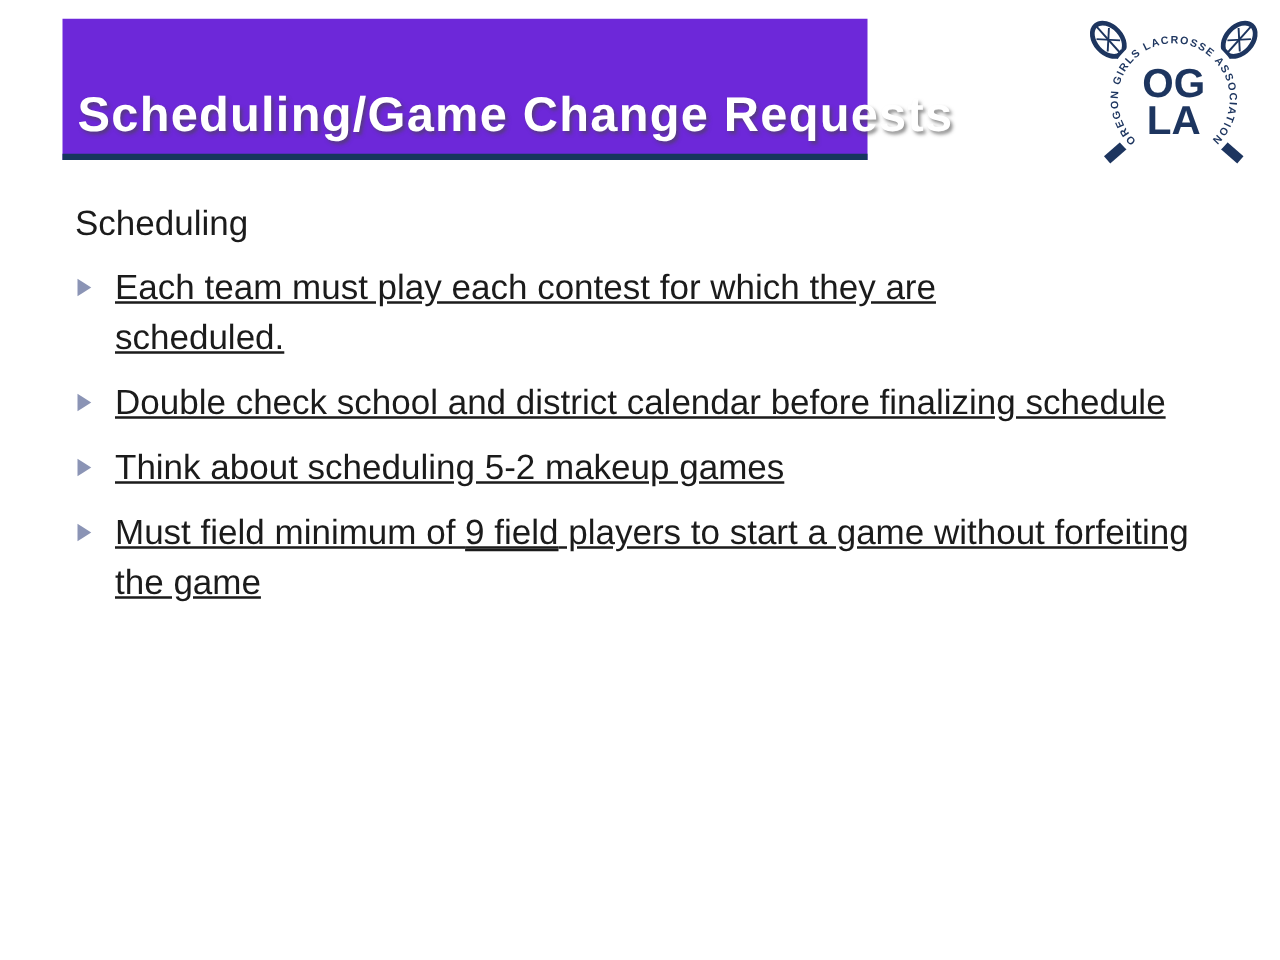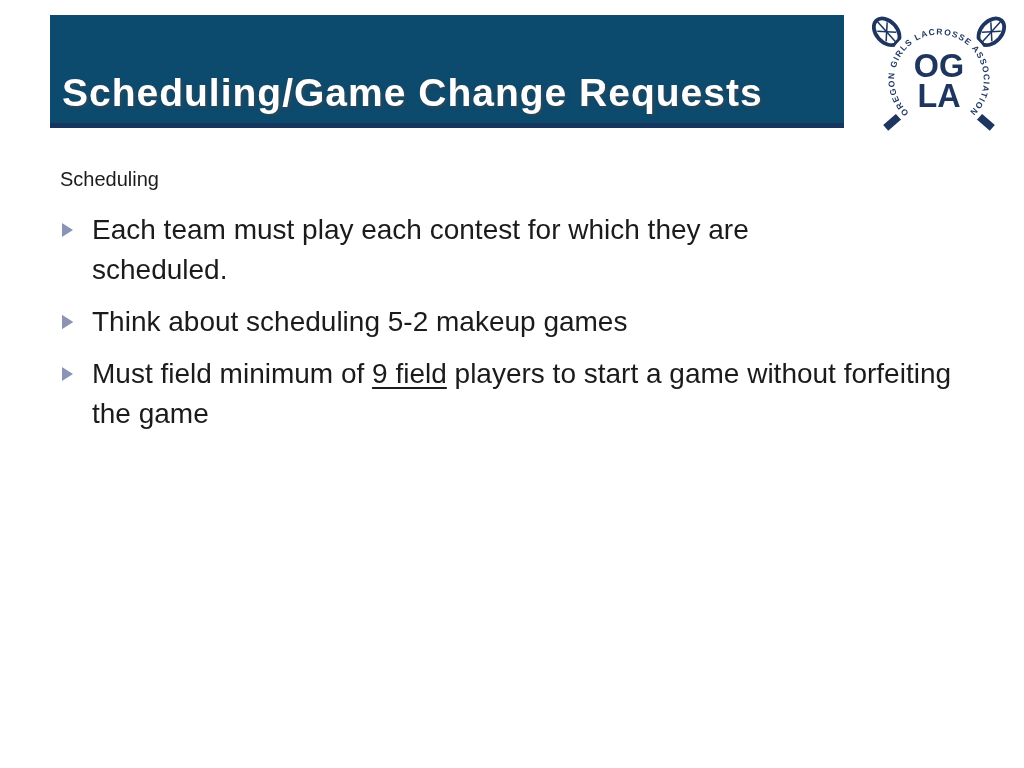--- a/index.html
+++ b/index.html
@@ -9,22 +9,22 @@
     background:#ffffff;
     font-family:"Liberation Sans", sans-serif;
     overflow:hidden;
   }
   .slide { position:absolute; inset:0; }
 
   
   .header-bar {
     position:absolute;
     left:50px; top:15px;
-    width:794px; height:108px;
-    background:#0c4a6e;
+    width:644px; height:108px;
+    background:#6d28d9;
     border-bottom:5px solid #17365d;
     display:flex;
     align-items:flex-end;
   }
   .slide-title {
     font-size:39px;
     font-weight:bold;
     color:#ffffff;
     letter-spacing:1px;
     padding:0 0 8px 12px;
@@ -41,26 +41,26 @@
   .logo-box svg { width:100%; height:100%; }
 
   
   .content {
     position:absolute;
     left:60px; top:162px;
     width:920px;
     color:#1b1b1b;
   }
   .section-heading {
-    font-size:20px;
+    font-size:28px;
     line-height:34px;
     margin-bottom:14px;
     color:#1b1b1b;
   }
-  ul.bullet-list { list-style:none; }
+  ul.bullet-list { list-style:none;text-decoration:underline; }
   ul.bullet-list li {
     position:relative;
     padding-left:32px;
     font-size:28px;
     line-height:40px;
     margin-bottom:12px;
   }
   ul.bullet-list li:nth-child(1) { max-width:790px; }
   ul.bullet-list li:nth-child(2) { max-width:880px; }
   ul.bullet-list li:nth-child(4) { max-width:890px; }
@@ -125,20 +125,21 @@
   <div class="content">
     <div class="section-heading">Scheduling</div>
 
     <ul class="bullet-list">
       <li>
         <span class="bullet-icon"></span>
         <span>Each team must play each contest for which they are scheduled.</span>
       </li>
       <li>
         <span class="bullet-icon"></span>
+        <span>Double check school and district calendar before finalizing schedule</span>
       </li>
       <li>
         <span class="bullet-icon"></span>
         <span>Think about scheduling 5-2 makeup games</span>
       </li>
       <li>
         <span class="bullet-icon"></span>
         <span>Must field minimum of </span><span class="u-seg">9 field</span><span> players to start a game without forfeiting the game</span>
       </li>
     </ul>

